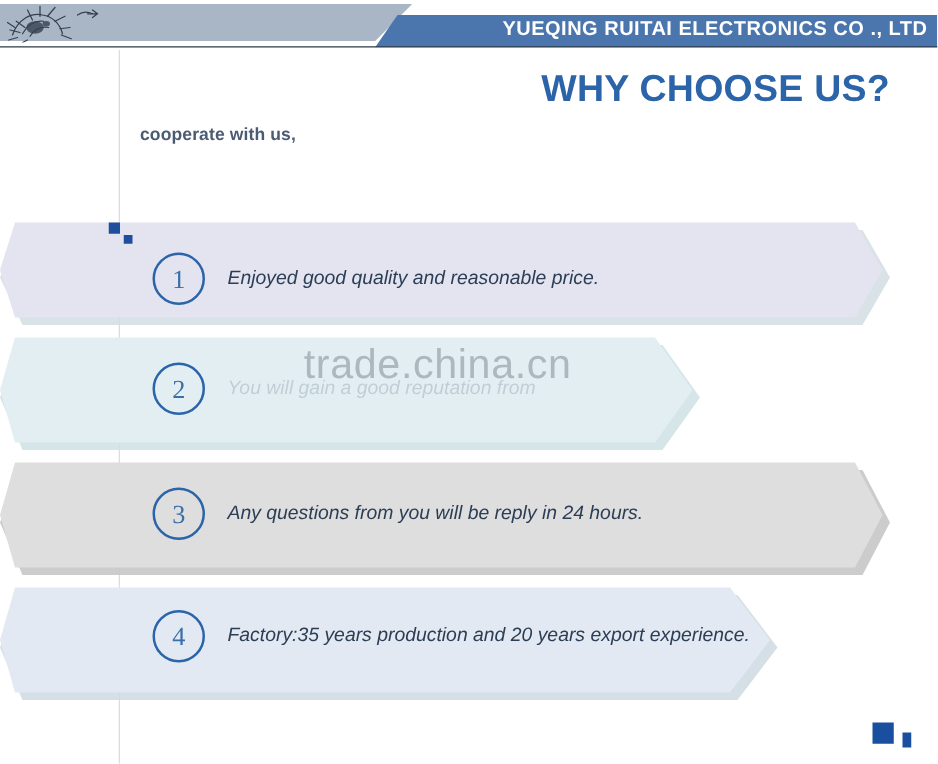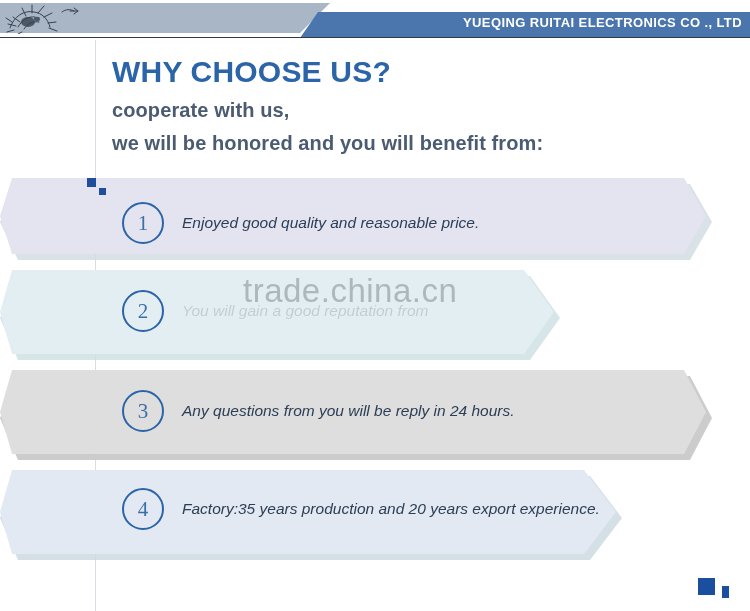--- a/index.html
+++ b/index.html
@@ -29,21 +29,21 @@
   }
   .header-right-band{
     position:absolute;left:300px;top:12px;
     width:450px;height:26px;
     background:#4a75ad;
     clip-path:polygon(18px 0, 450px 0, 450px 26px, 0 26px);
   }
   .header-company{
     position:absolute;right:8px;top:15px;
     color:#ffffff;
-    font-size:13px;
+    font-size:16px;
     font-weight:bold;
     letter-spacing:.4px;
     white-space:nowrap;
   }
   .header-rule{
     position:absolute;left:0;top:37px;width:750px;height:2px;
     background:#2f3a46;
   }
 
   
@@ -51,23 +51,24 @@
     position:absolute;left:95px;top:40px;width:1px;height:571px;
     background:#d8dde3;
   }
 
   
   .title-block{position:absolute;left:112px;top:55px;width:600px;}
   .main-title{
     font-size:30px;font-weight:bold;color:#2b64a8;
     letter-spacing:.2px;margin:0 0 10px 0;
     font-family:"Liberation Sans", sans-serif;
+    text-align:right;
   }
   .sub-line{
-    font-size:20px;color:#4a5b72;font-weight:bold;
+    font-size:14px;color:#4a5b72;font-weight:bold;
     margin:0 0 10px 0;letter-spacing:.1px;
   }
 
   
   .bands{position:absolute;left:0;top:0;width:750px;height:611px;}
   .band{
     position:absolute;
     display:flex;align-items:center;
   }
   .band-shape{
@@ -149,21 +150,20 @@
   <div class="header-right-band"></div>
   <div class="header-company">YUEQING RUITAI ELECTRONICS CO ., LTD</div>
   <div class="header-rule"></div>
 </div>
 
 <div class="v-divider"></div>
 
 <div class="title-block">
   <div class="main-title">WHY CHOOSE US?</div>
   <div class="sub-line">cooperate with us,</div>
-  <div class="sub-line">we will be honored and you will benefit from:</div>
 </div>
 
 <div class="bands">
 
   <div class="band" id="row1">
     <svg class="band-shape" viewBox="0 0 712 92" preserveAspectRatio="none">
       <polygon points="18,84 690,84 712,46 690,8 18,8 0,46" fill="#d2dde2" opacity=".85"></polygon>
       <polygon points="12,78 684,78 706,40 684,2 12,2 0,40" fill="#e4e4f0"></polygon>
     </svg>
     <div class="band-content">

